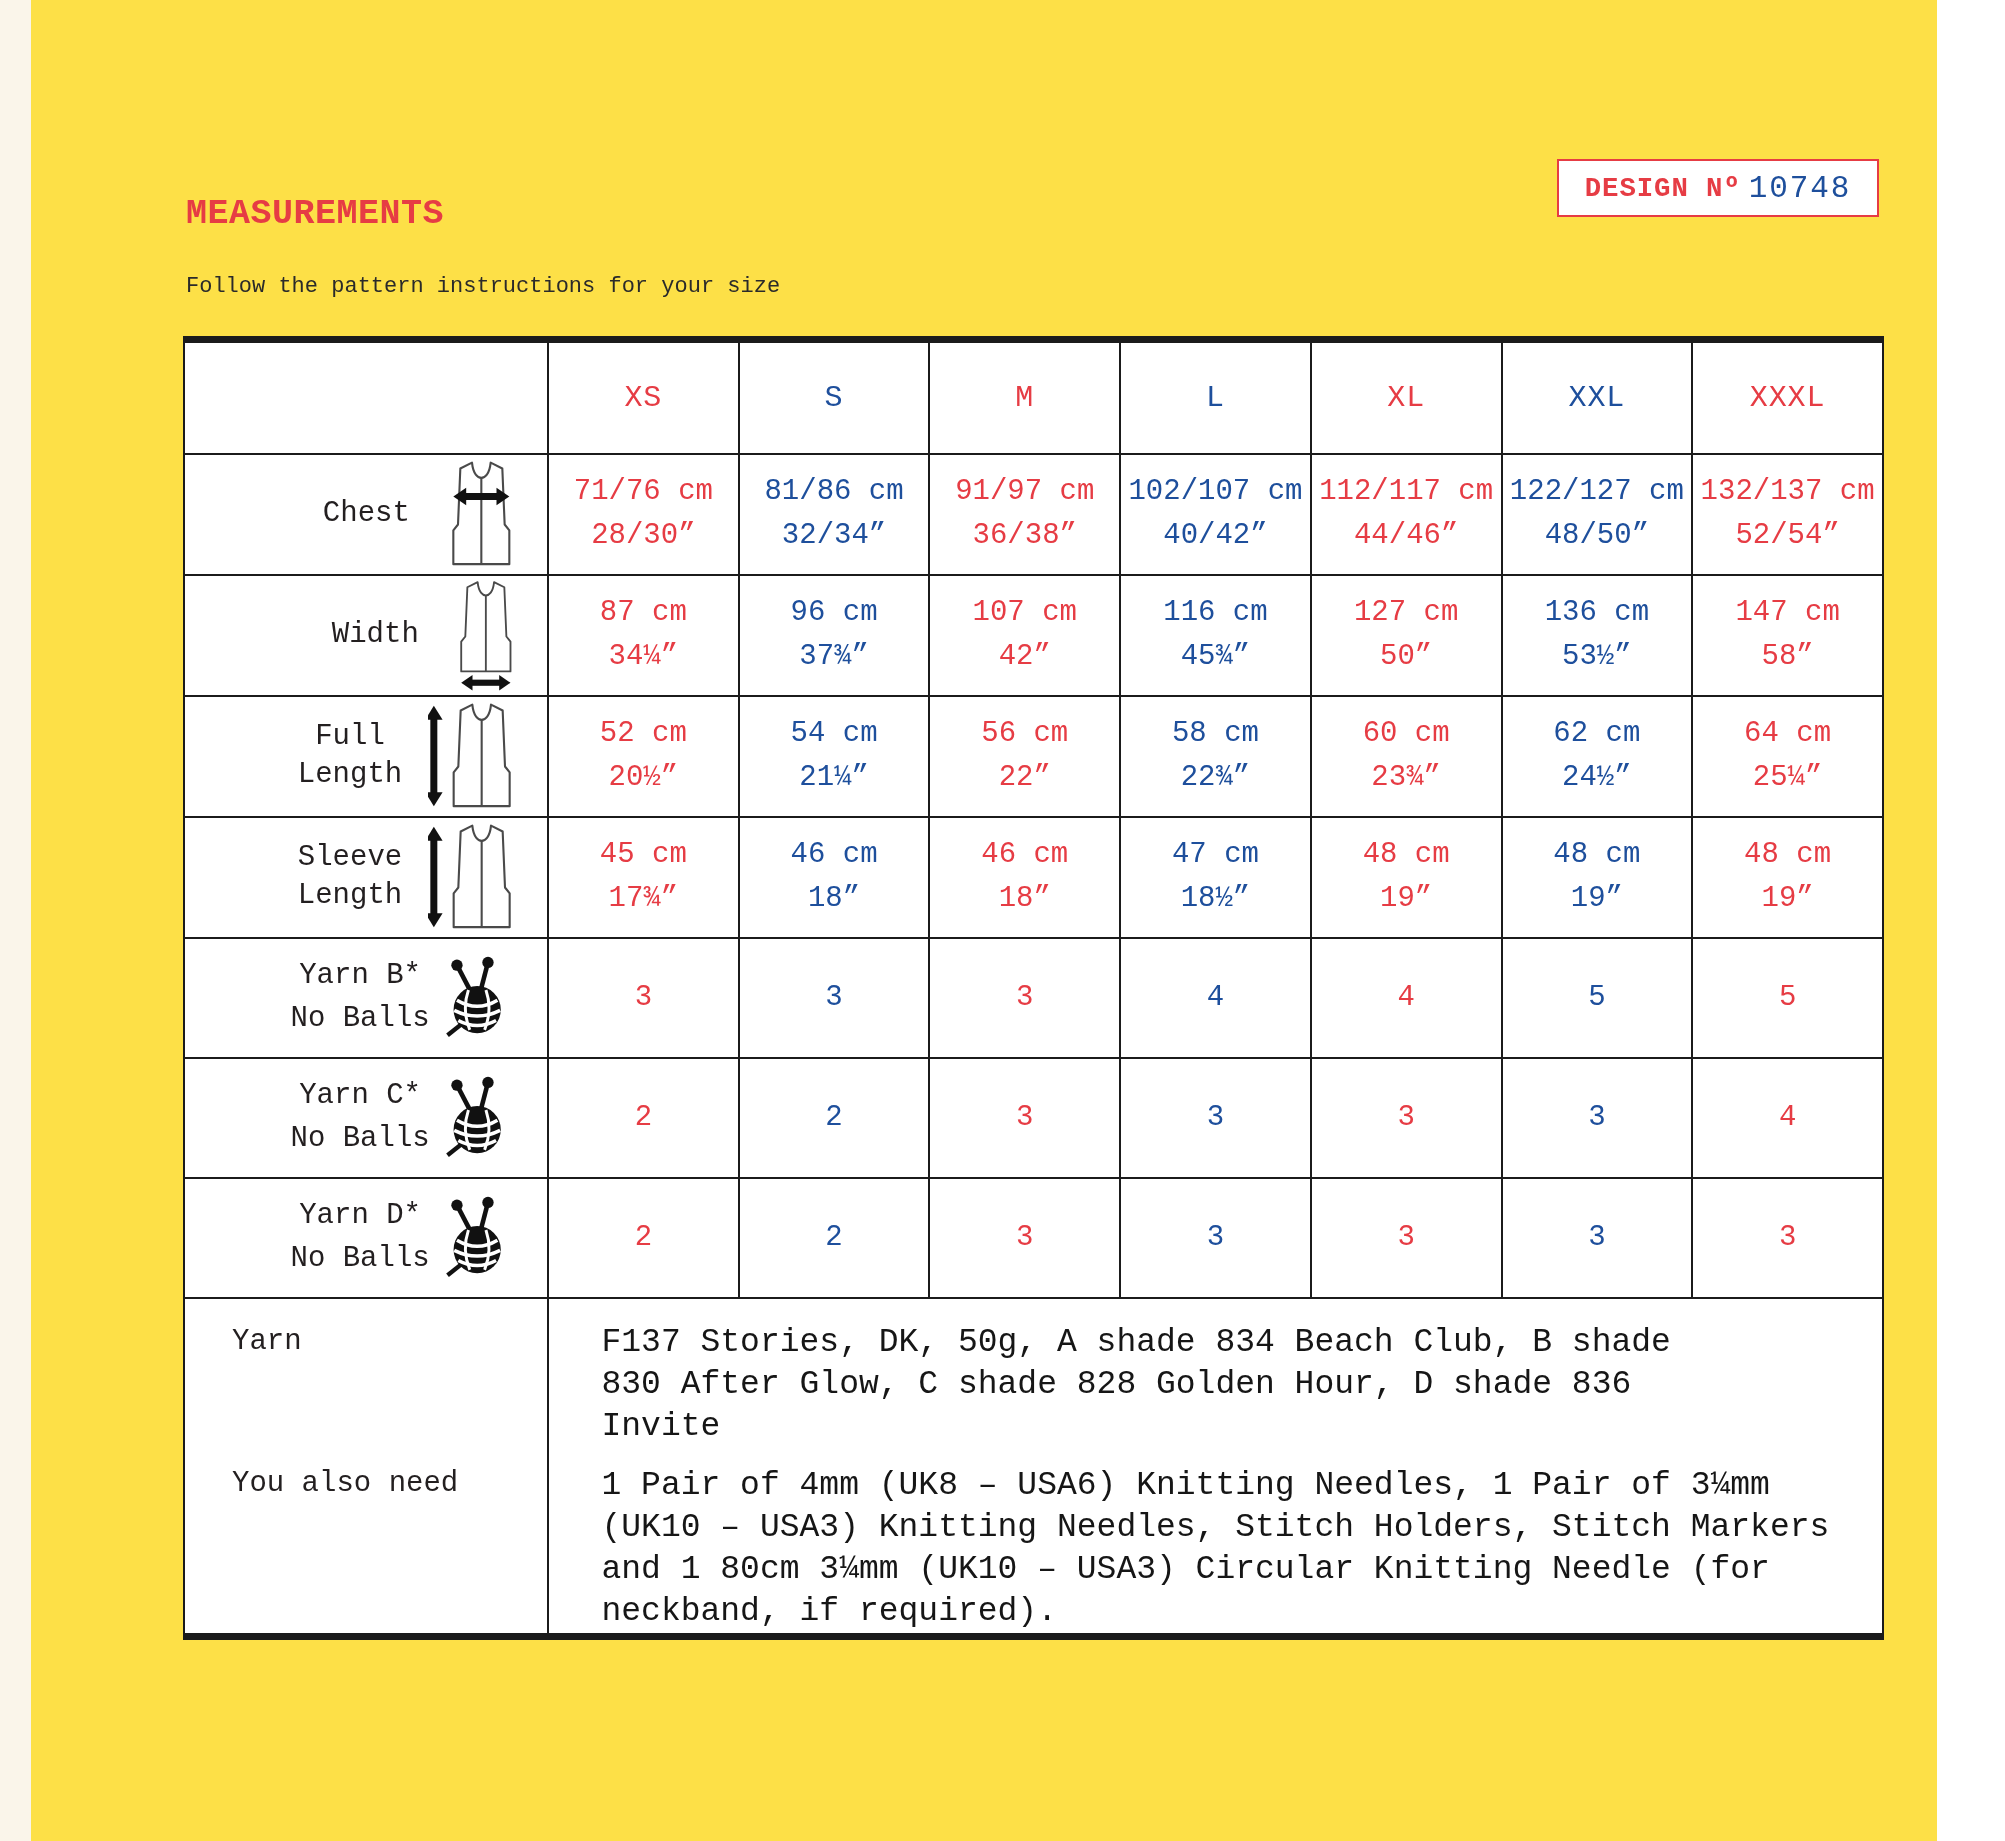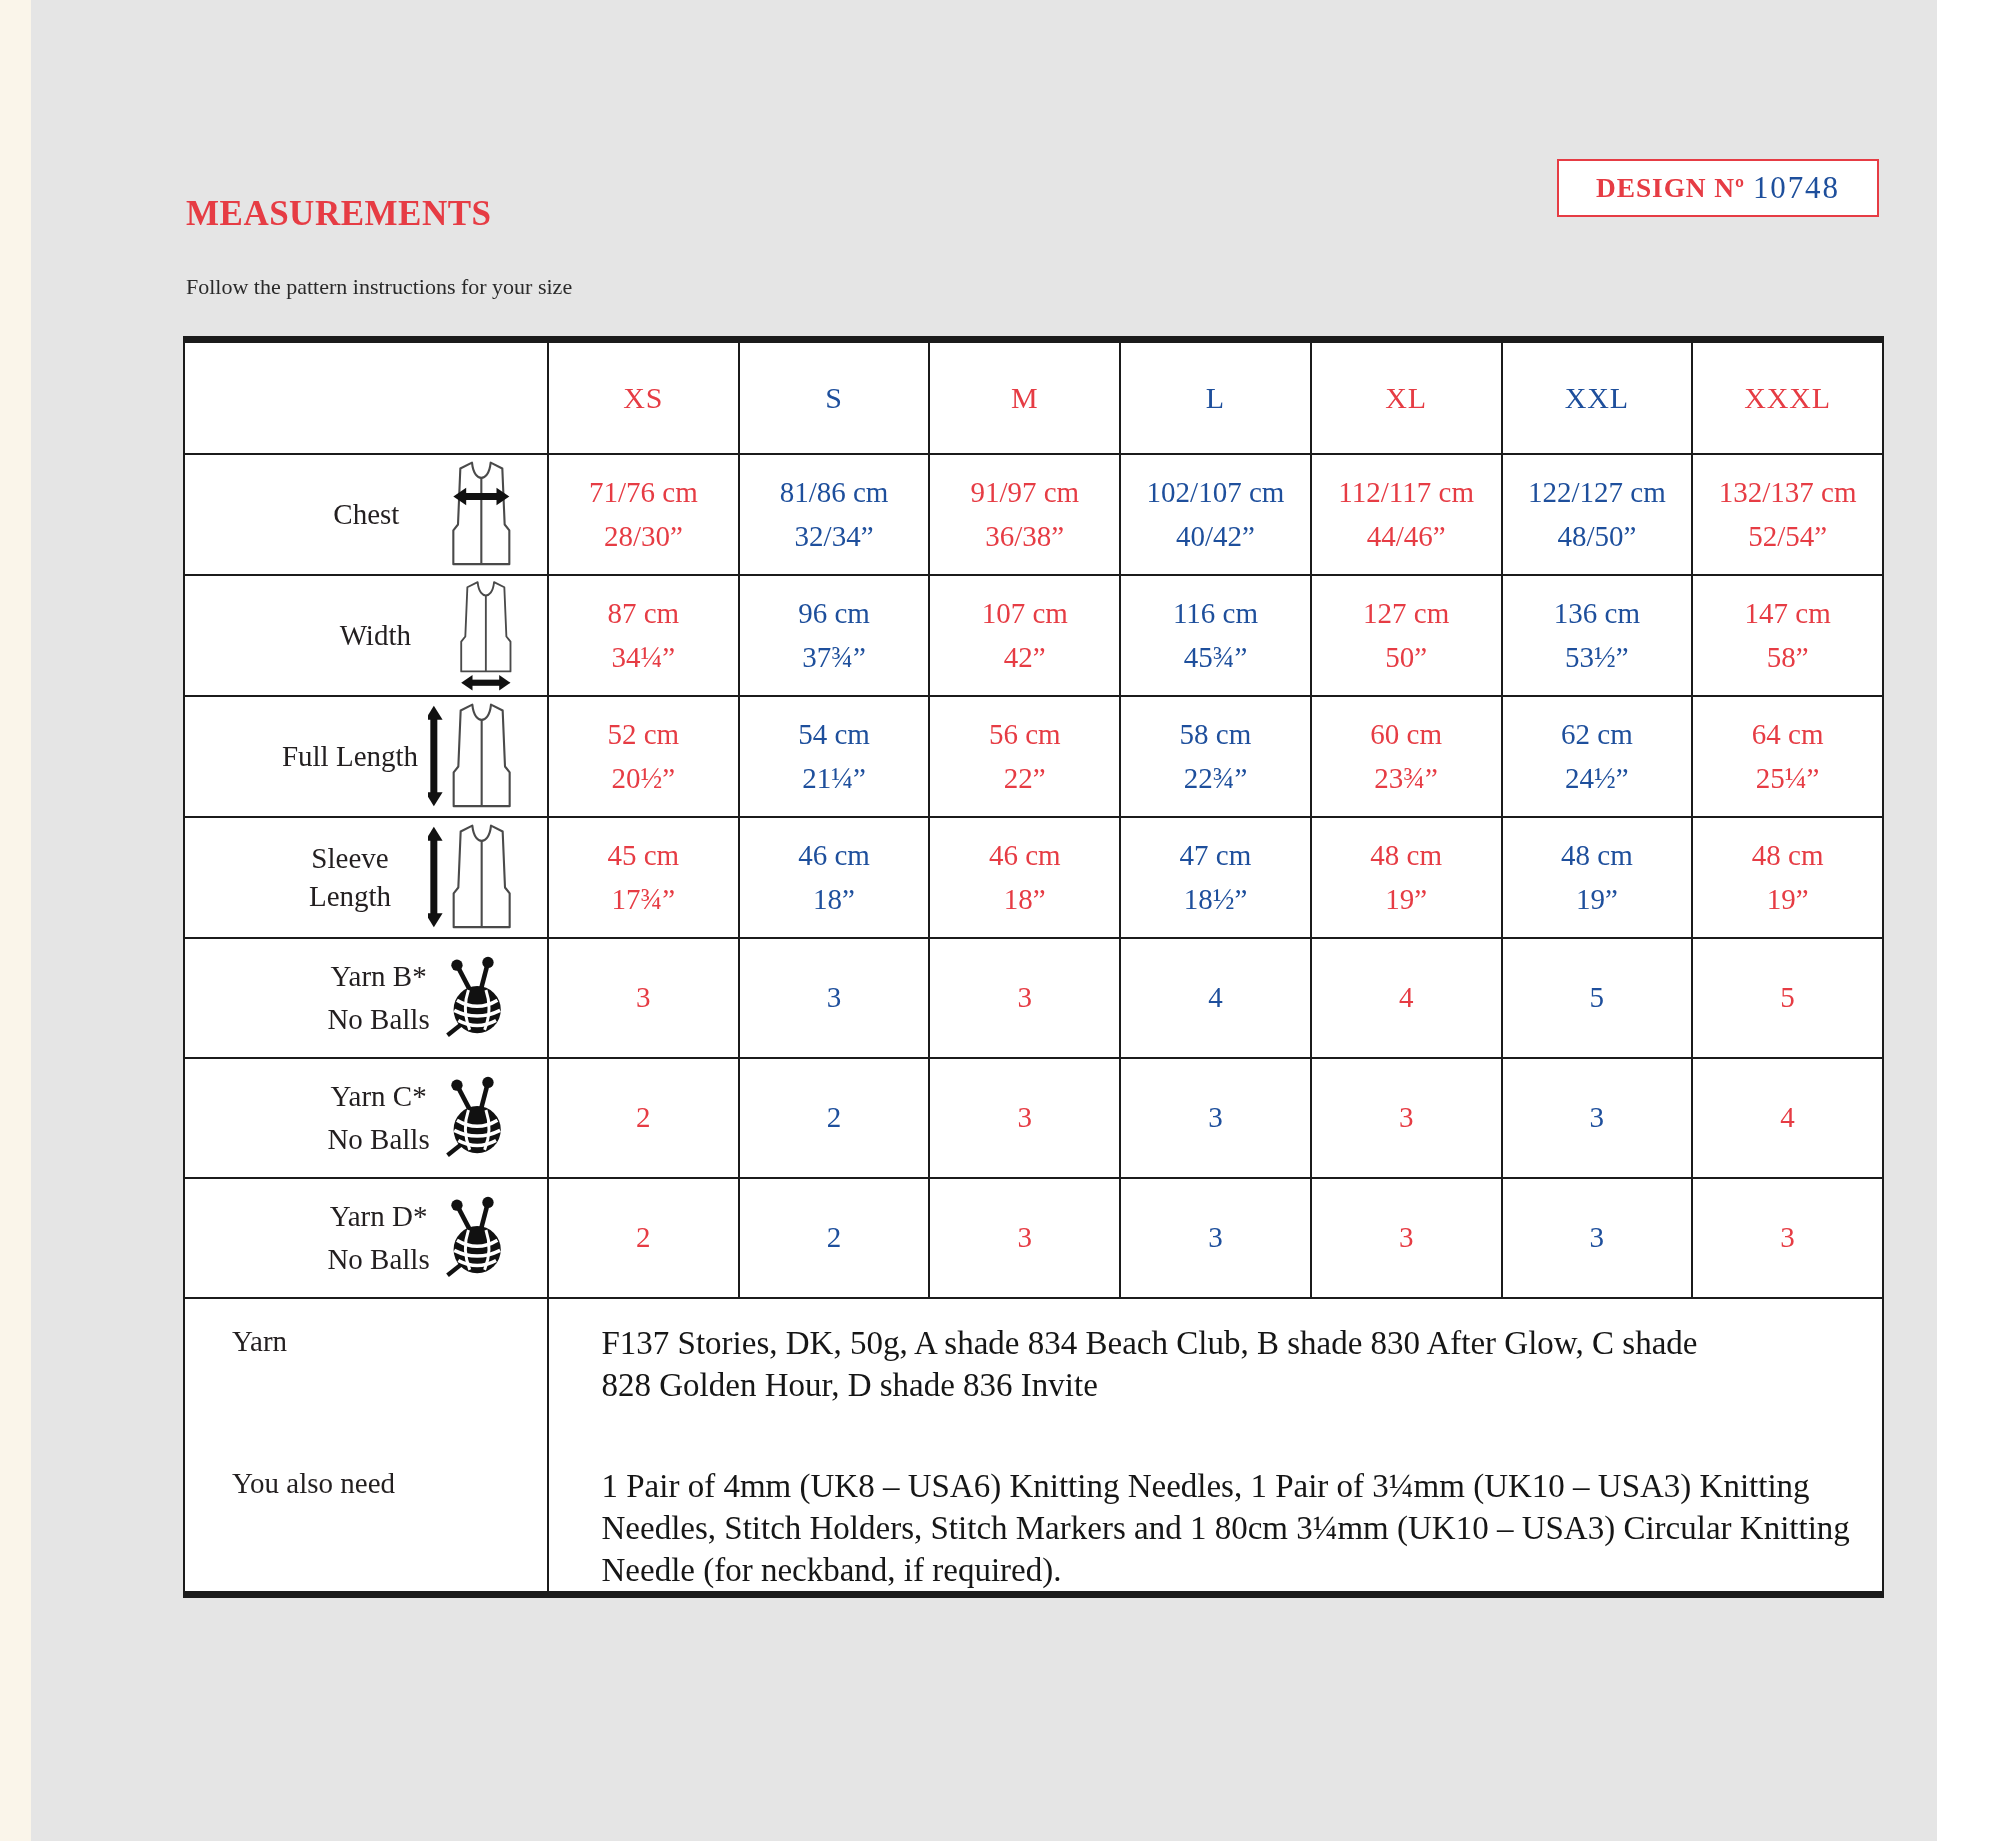--- a/index.html
+++ b/index.html
@@ -5,22 +5,22 @@
   :root{
     --red:#e63c44;
     --blue:#1e4f9c;
     --ink:#231f20;
     --border:#1b1b1b;
     --cream:#faf5ea;
   }
   *{box-sizing:border-box;}
   html,body{margin:0;padding:0;background:#ffffff;}
   .page{
-    position:relative;width:1937px;height:1842px;background:#e5e5e5;
-    font-family:Liberation Serif, serif;overflow:hidden;color:var(--ink);
+    position:relative;width:1937px;height:1842px;background:#fde047;
+    font-family:Liberation Mono, monospace;overflow:hidden;color:var(--ink);
   }
   .edge-strip{position:absolute;left:0;top:0;width:31px;height:100%;background:var(--cream);}
   .title{position:absolute;left:186px;top:194px;font-size:35px;font-weight:700;color:var(--red);letter-spacing:0.5px;}
   .subtitle{position:absolute;left:186px;top:274px;font-size:22px;color:#2a2a2a;}
   .design-box{
     position:absolute;left:1557px;top:159px;width:322px;height:58px;
     border:2.8px solid var(--red);display:flex;align-items:center;justify-content:center;gap:8px;background:#fff;
   }
   .design-label{font-size:27.4px;font-weight:700;color:var(--red);letter-spacing:0.9px;}
   .design-number{font-size:31px;color:var(--blue);letter-spacing:1.9px;}

